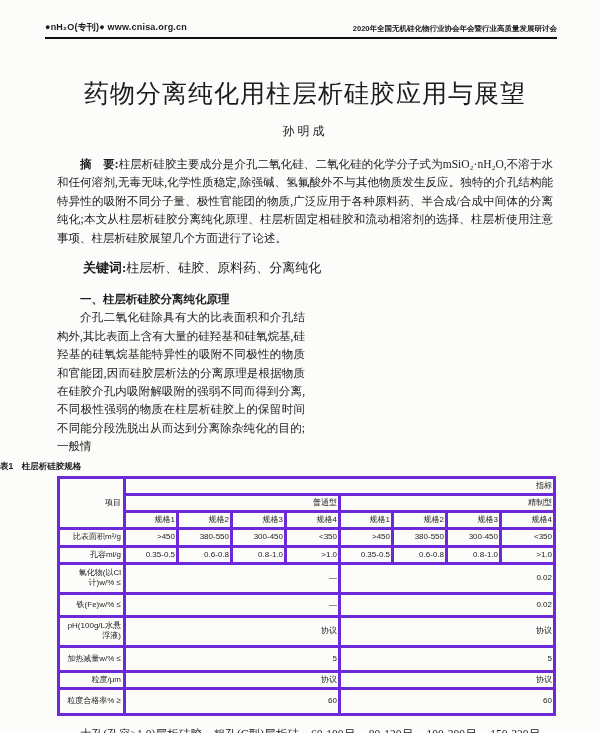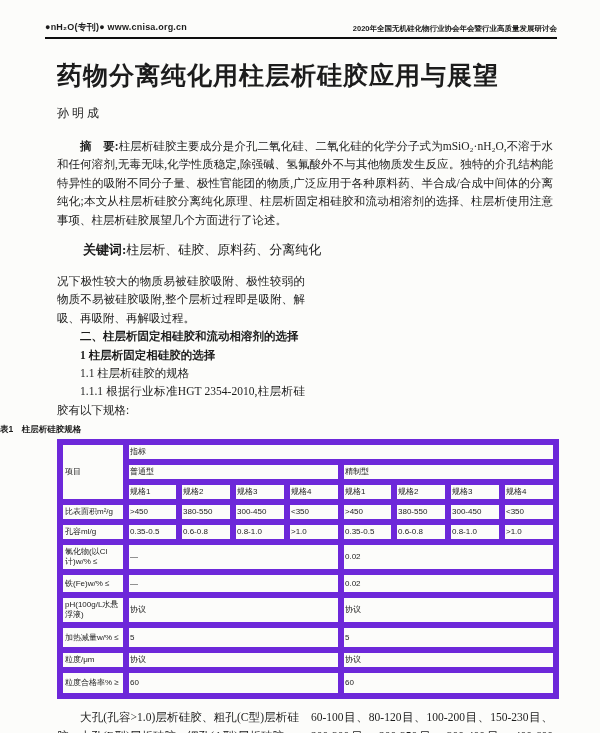--- a/index.html
+++ b/index.html
@@ -21,24 +21,24 @@
   }
   .hdr .hl{font-size:9px;font-weight:bold;letter-spacing:.2px;}
   .hdr .hr-txt{font-size:7.5px;font-weight:bold;text-align:center;}
   .hdr-rule{
     border:none;border-top:2px solid #0e0e0e;
     margin:3px 43px 0 45px;
   }
 
   
   .title{
-    margin-top:20px;text-align:left;
-    font-size:25px;font-weight:bold;letter-spacing:1px;
-  }
-  .author{margin-top:13px;font-size:12px;letter-spacing:3px;}
+    margin-top:38px;text-align:center;
+    font-size:25px;font-weight:normal;letter-spacing:1px;
+  }
+  .author{margin-top:13px;text-align:center;font-size:12px;letter-spacing:3px;}
 
   
   .abs{
     margin-top:15px;font-size:11.5px;line-height:18.4px;
     text-align:justify;text-indent:2em;
   }
   .abs b,.kw b{font-weight:bold;}
   .kw{margin-top:0;font-size:13px;line-height:18.4px;text-indent:2em;}
 
   
@@ -56,22 +56,22 @@
   }
   table.spec{
     margin:3px 47px 0 57px;
     width:496px;border-collapse:collapse;
     border:1.5px solid #161616;
     font-size:8px;line-height:10px;
     font-family:"Liberation Sans","DejaVu Sans",sans-serif;
     table-layout:fixed;
   }
   table.spec td{
-    border:6px solid #6d28d9;
-    text-align:left;vertical-align:middle;
+    border:3px solid #6d28d9;
+    text-align:right;vertical-align:middle;
     padding:2px 1px;
   }
   table.spec td.lbl{padding:2px 2px;}
 
   
   .bottom{margin-top:9px;}
 </style>
 </head>
 <body>
 
@@ -86,25 +86,22 @@
   <div class="content">
     <div class="title">药物分离纯化用柱层析硅胶应用与展望</div>
     <div class="author">孙明成</div>
 
     <p class="abs"><b>摘　要:</b><span>柱层析硅胶主要成分是介孔二氧化硅、二氧化硅的化学分子式为mSiO₂·nH₂O,不溶于水和任何溶剂,无毒无味,化学性质稳定,除强碱、氢氟酸外不与其他物质发生反应。独特的介孔结构能特异性的吸附不同分子量、极性官能团的物质,广泛应用于各种原料药、半合成/合成中间体的分离纯化;本文从柱层析硅胶分离纯化原理、柱层析固定相硅胶和流动相溶剂的选择、柱层析使用注意事项、柱层析硅胶展望几个方面进行了论述。</span></p>
 
     <p class="kw"><b>关键词:</b><span>柱层析、硅胶、原料药、分离纯化</span></p>
 
     <div class="cols">
       <div class="col">
-        <p class="noindent">况下极性较大的物质易被硅胶吸附、极性较弱的物质不易被硅胶吸附,整个层析过程即是吸附、解吸、再吸附、再解吸过程。</p>
-        <h3>二、柱层析固定相硅胶和流动相溶剂的选择</h3>
-        <h3>1 柱层析固定相硅胶的选择</h3>
-        <p>1.1 柱层析硅胶的规格</p>
-        <p>1.1.1 根据行业标准HGT 2354-2010,柱层析硅胶有以下规格:</p>
+        <h3>一、柱层析硅胶分离纯化原理</h3>
+        <p>介孔二氧化硅除具有大的比表面积和介孔结构外,其比表面上含有大量的硅羟基和硅氧烷基,硅羟基的硅氧烷基能特异性的吸附不同极性的物质和官能团,因而硅胶层析法的分离原理是根据物质在硅胶介孔内吸附解吸附的强弱不同而得到分离,不同极性强弱的物质在柱层析硅胶上的保留时间不同能分段洗脱出从而达到分离除杂纯化的目的;一般情</p>
       </div>
     </div>
   </div>
 
   <div class="tbl-caption">表1　柱层析硅胶规格</div>
 
   <table class="spec">
     <colgroup>
       <col style="width:66px">
       <col style="width:53px">

